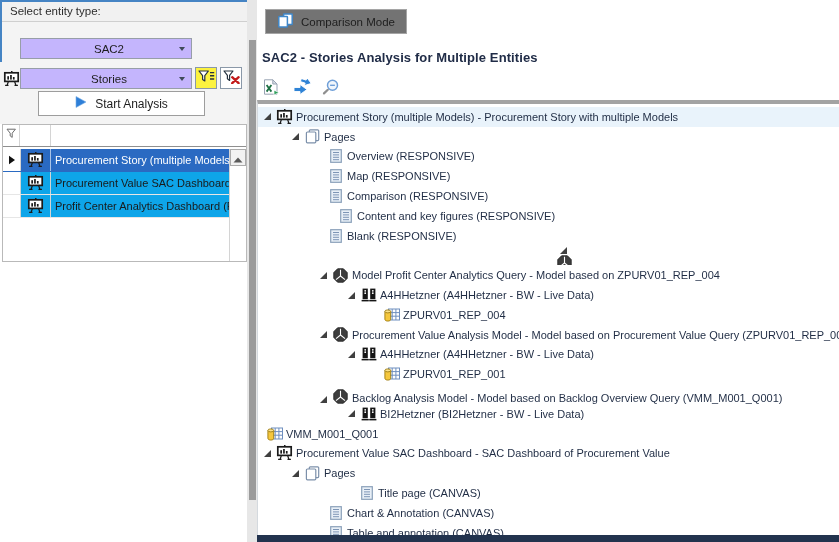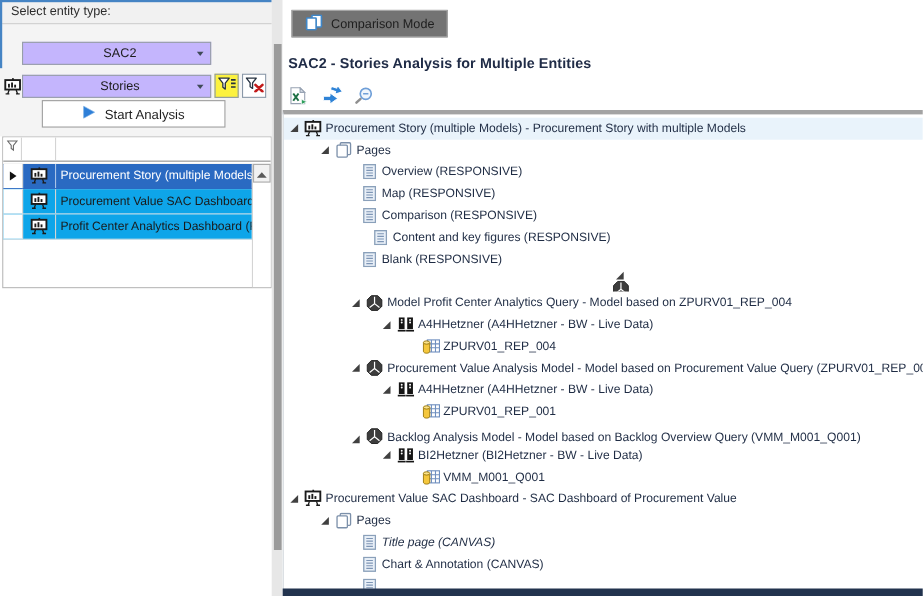--- a/index.html
+++ b/index.html
@@ -459,21 +459,21 @@
               <circle cx="4.2" cy="2.8" r="0.9" fill="#fff"></circle>
               <circle cx="4.2" cy="5.2" r="0.9" fill="#fff"></circle>
               <circle cx="11.8" cy="2.8" r="0.9" fill="#fff"></circle>
               <circle cx="11.8" cy="5.2" r="0.9" fill="#fff"></circle>
               <rect x="0.6" y="11.9" width="7.2" height="1.5" fill="#151515"></rect>
               <rect x="8.2" y="11.9" width="7.2" height="1.5" fill="#151515"></rect>
             </svg>
           </span>
           <span class="t-label">BI2Hetzner (BI2Hetzner - BW - Live Data)</span>
         </div>
-        <div class="tree-row" style="padding-left: 117px;">
+        <div class="tree-row" style="">
           <span class="t-spacer"></span>
           <span class="t-icon">
             <svg width="16" height="14" viewBox="0 0 16 14">
               <g fill="#fff" stroke="#6f8fbf" stroke-width="1">
                 <rect x="4.5" y="1" width="11" height="11"></rect>
                 <path d="M4.5,4.6 H15.5 M4.5,8.2 H15.5 M8.2,1 V12 M11.9,1 V12"></path>
               </g>
               <path d="M0.9,3.4 v8 c0,0.95 1.3,1.7 2.9,1.7 s2.9,-0.75 2.9,-1.7 v-8" fill="#f5c73d" stroke="#9c7a10" stroke-width="0.9"></path>
               <ellipse cx="3.8" cy="3.4" rx="2.9" ry="1.5" fill="#fbe289" stroke="#9c7a10" stroke-width="0.9"></ellipse>
             </svg>
@@ -505,21 +505,21 @@
             </svg>
           </span>
           <span class="t-icon">
             <svg width="15" height="15" viewBox="0 0 15 15">
               <rect x="4.3" y="0.8" width="9.4" height="10.8" rx="1" fill="#fff" stroke="#7c90aa" stroke-width="1.2"></rect>
               <rect x="1.4" y="3" width="9.4" height="10.8" rx="1" fill="#fff" stroke="#7c90aa" stroke-width="1.2"></rect>
             </svg>
           </span>
           <span class="t-label">Pages</span>
         </div>
-        <div class="tree-row" style="padding-left: 61px; font-style: italic;">
+        <div class="tree-row" style="padding-left: 92px;">
           <span class="t-spacer"></span>
           <span class="t-icon">
             <svg width="12" height="14" viewBox="0 0 12 14">
               <rect x="0.7" y="0.7" width="10.6" height="12.6" fill="#e8eff7" stroke="#8aa0ba" stroke-width="1.2"></rect>
               <path d="M3,3.5 h6 M3,5.9 h6 M3,8.3 h6 M3,10.7 h6" stroke="#7d95b5" stroke-width="1" fill="none"></path>
             </svg>
           </span>
           <span class="t-label">Title page (CANVAS)</span>
         </div>
         <div class="tree-row" style="padding-left: 61px;">
@@ -533,17 +533,18 @@
           <span class="t-label">Chart &amp; Annotation (CANVAS)</span>
         </div>
         <div class="tree-row" style="padding-left: 61px;">
           <span class="t-spacer"></span>
           <span class="t-icon">
             <svg width="12" height="14" viewBox="0 0 12 14">
               <rect x="0.7" y="0.7" width="10.6" height="12.6" fill="#e8eff7" stroke="#8aa0ba" stroke-width="1.2"></rect>
               <path d="M3,3.5 h6 M3,5.9 h6 M3,8.3 h6 M3,10.7 h6" stroke="#7d95b5" stroke-width="1" fill="none"></path>
             </svg>
           </span>
+          <span class="t-label">Table and annotation (CANVAS)</span>
         </div>
       </div>
     <div class="bottom-bar"></div>
   </div>
 </div>
 
 </body></html>

